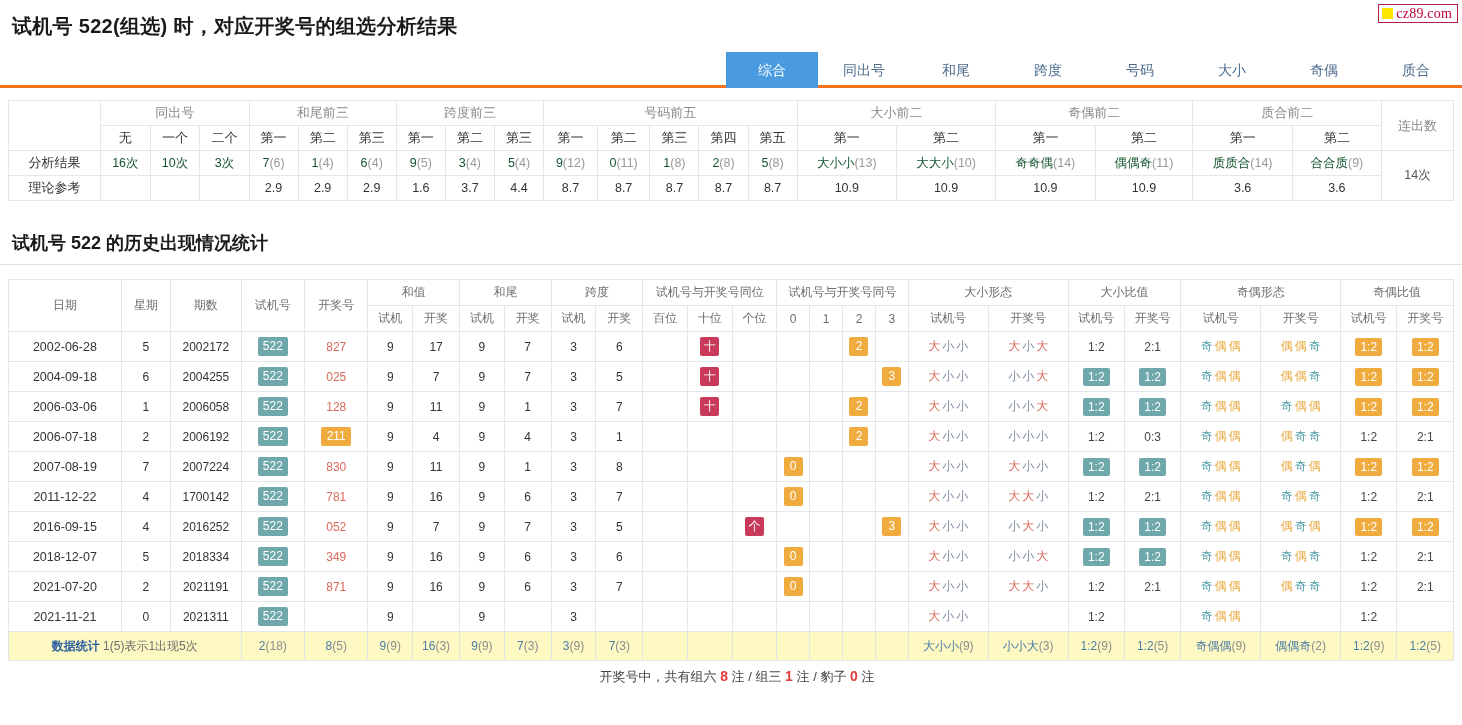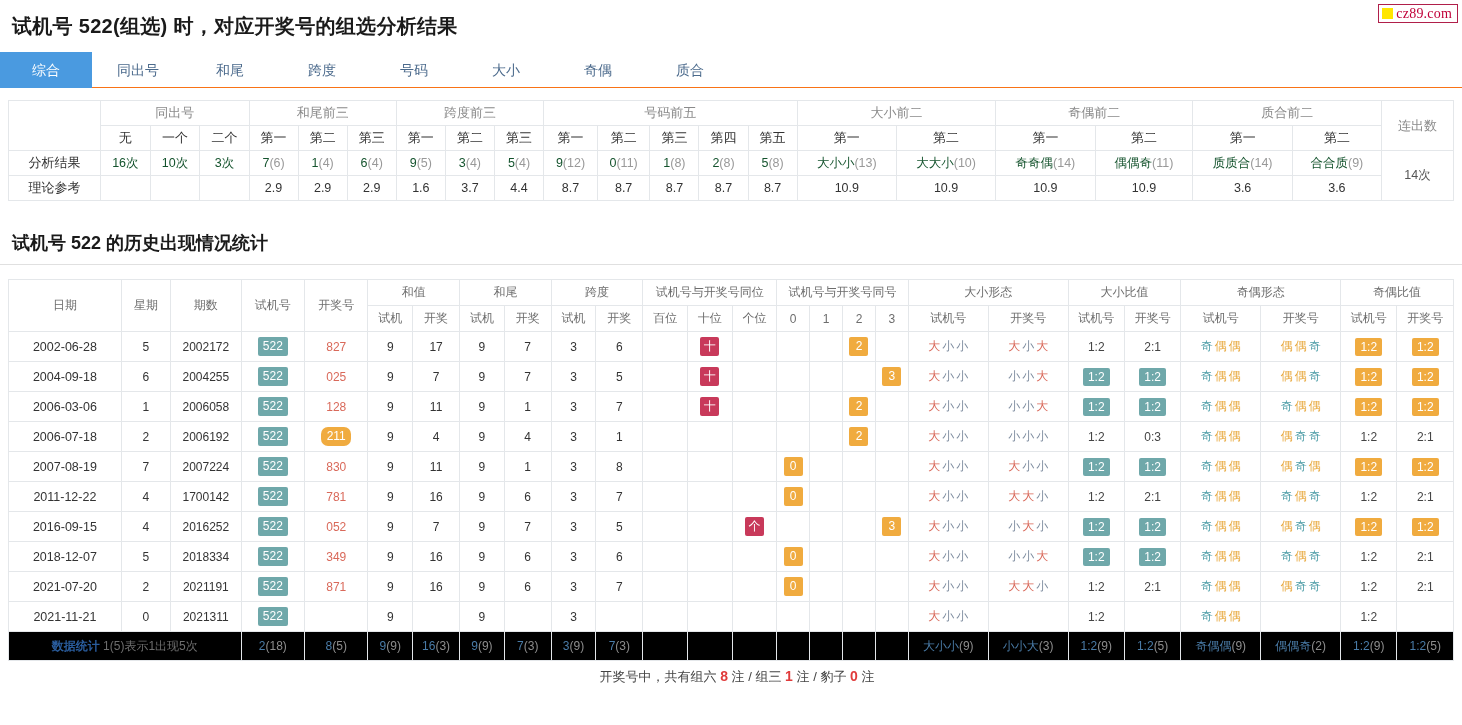--- a/index.html
+++ b/index.html
@@ -27,23 +27,24 @@
 
   
   .page-title {
     font-size: 20px; font-weight: bold; color: #1a1a1a;
     padding: 13px 0 0 12px; letter-spacing: .3px;
   }
 
   
   .tabs {
     margin-top: 12px;
-    border-bottom: 1px solid #f97316;
+    border-bottom: 3px solid #f97316;
     display: flex; height: 36px;
-    padding-left: 0;
+    padding-left: 12px;
+    justify-content: flex-end;
   }
   .tab {
     min-width: 92px; height: 36px; line-height: 36px;
     text-align: center; font-size: 14px; color: #4b6a8c;
     padding: 0 16px; cursor: pointer;
   }
   .tab.active { background: #4a9ae0; color: #fff; }
 
   
   table { border-collapse: collapse; width: 100%; }
@@ -91,37 +92,37 @@
   }
   .c-date  { color: #333; font-size: 12.5px; }
   .c-red   { color: #d9695a; }
   .c-dark  { color: #444; }
 
   .badge {
     display: inline-block; min-width: 30px; padding: 2px 5px;
     border-radius: 2px; color: #fff; font-size: 12px; line-height: 15px;
   }
   .b-teal   { background: #6fa8aa; }
-  .b-orange { background: #f0ab3f; border-radius: 7px; }
+  .b-orange { background: #f0ab3f; }
   .b-ratio-teal   { background: #6fa8aa; color:#fff; min-width: 26px; padding: 2px 5px; border-radius:2px; display:inline-block; }
   .b-ratio-orange { background: #f0ab3f; color:#fff; min-width: 26px; padding: 2px 5px; border-radius:2px; display:inline-block; }
 
   .sq {
     display: inline-block; width: 19px; height: 19px; line-height: 19px;
     color: #fff; font-size: 12px; border-radius: 2px; text-align: center;
   }
   .sq-red    { background: #c8395a; }
   .sq-orange { background: #f0ab3f; }
 
   .da  { color: #d9695a; margin: 0 1px; }
   .xiao{ color: #7f8da0; margin: 0 1px; }
   .ji  { color: #4f9ea8; margin: 0 1px; }
   .ou  { color: #e8a83c; margin: 0 1px; }
 
-  .sum-row td { background: #000000; color: #3a6ea5; height: 29px; font-size: 12px; }
+  .sum-row td { background: #fef9c3; color: #3a6ea5; height: 29px; font-size: 12px; }
   .sum-row .lbl b { color: #2a5d9e; }
   .sum-row .lbl span { color: #6e6e6e; font-weight: normal; }
   .sum-row .sv { color: #4a7ca8; }
   .sum-row .sv i { font-style: normal; color: #8d8d8d; }
 
   .footer-note {
     text-align: center; font-size: 13px; color: #444;
     padding: 7px 0 0 12px;
   }
   .footer-note b { color: #e03b3b; font-size: 14px; }

